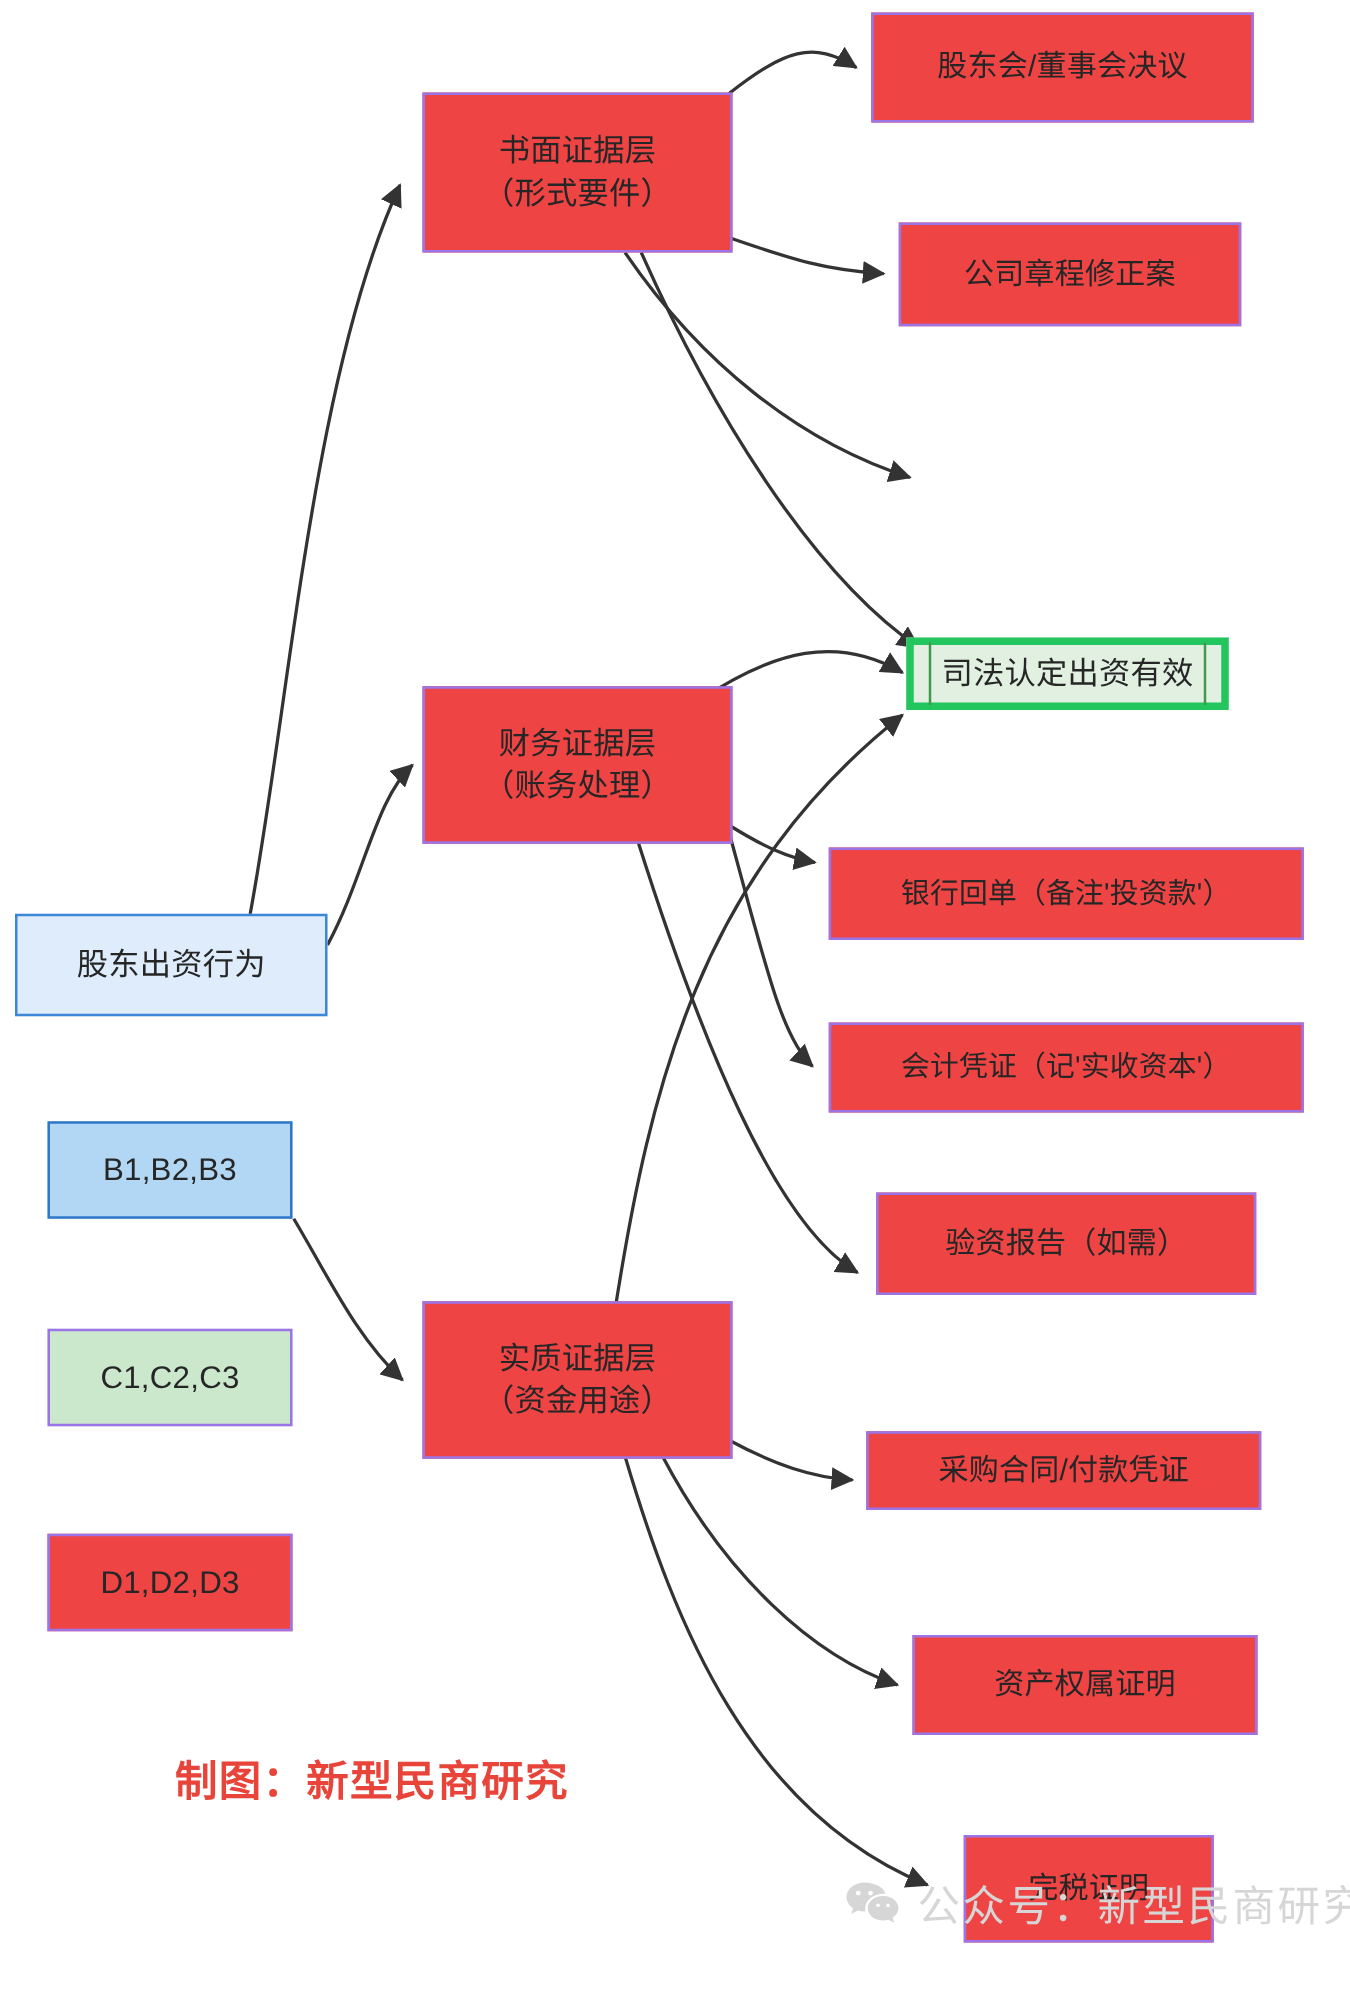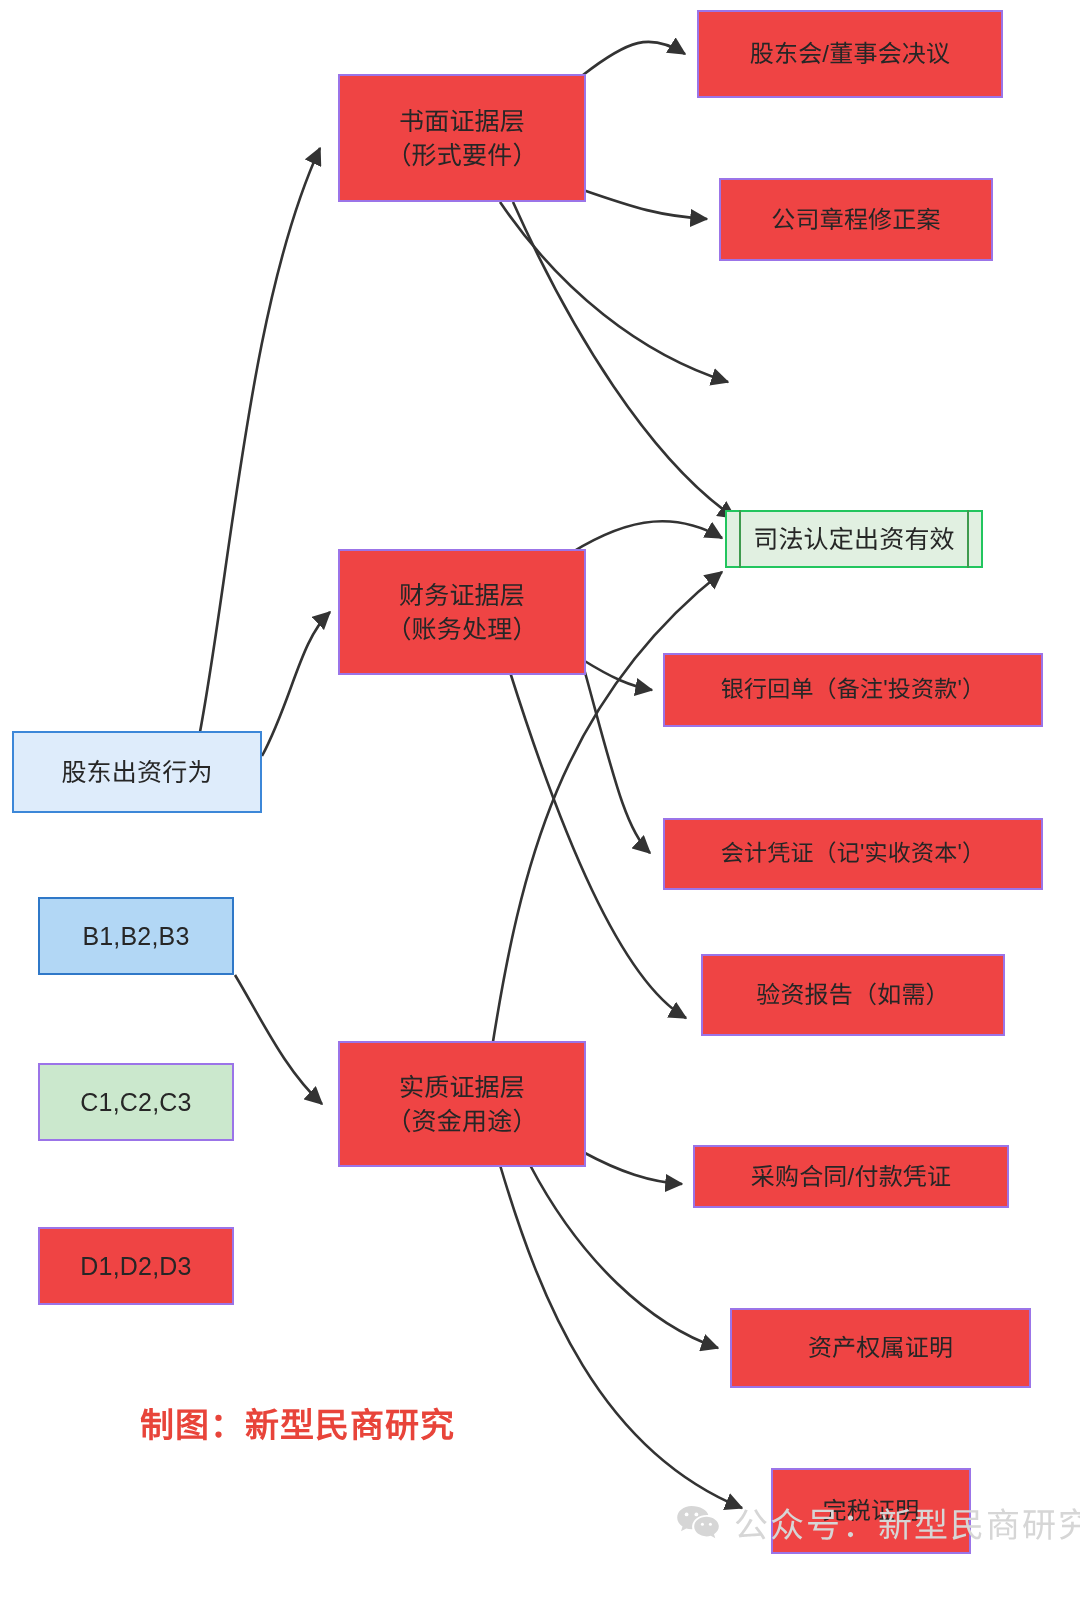--- a/index.html
+++ b/index.html
@@ -45,21 +45,21 @@
   .node-blue {
     background: #deecfb;
     border: 2px solid #3c87d8;
   }
   .node-blue-strong {
     background: #b2d7f5;
     border: 2px solid #2f78c8;
   }
   .node-green {
     background: #e1f0e1;
-    border: 2px solid #22c55e;
+    border: 6px solid #22c55e;
   }
   .node-green-legend {
     background: #cbe8cd;
     border: 2px solid #9b74e8;
   }
   
   .framed::before,
   .framed::after {
     content: "";
     position: absolute;
@@ -158,37 +158,37 @@
 
   <div class="node node-lilac fs-24" style="left:697px; top:10px; width:306px; height:88px;">
     <span>股东会/董事会决议</span>
   </div>
 
   <div class="node node-lilac fs-24" style="left:719px; top:178px; width:274px; height:83px;">
     <span>公司章程修正案</span>
   </div>
 
 
-  <div class="node node-lilac fs-23" style="left:663px; top:653px; width:380px; height:74px;">
+  <div class="node node-lilac fs-23" style="left:663px; top:678px; width:380px; height:74px;">
     <span>银行回单（备注'投资款'）</span>
   </div>
 
   <div class="node node-lilac fs-23" style="left:663px; top:818px; width:380px; height:72px;">
     <span>会计凭证（记'实收资本'）</span>
   </div>
 
   <div class="node node-lilac fs-24" style="left:701px; top:954px; width:304px; height:82px;">
     <span>验资报告（如需）</span>
   </div>
 
   <div class="node node-lilac fs-24" style="left:693px; top:1145px; width:316px; height:63px;">
     <span>采购合同/付款凭证</span>
   </div>
 
-  <div class="node node-lilac fs-24" style="left:730px; top:1308px; width:301px; height:80px;">
+  <div class="node node-lilac fs-24" style="left:730px; top:1308px; width:276px; height:80px;">
     <span>资产权属证明</span>
   </div>
 
   <div class="node node-lilac fs-24" style="left:771px; top:1468px; width:200px; height:86px;">
     <span>完税证明</span>
   </div>
 
   <div class="node node-blue-strong fs-25" style="left:38px; top:897px; width:196px; height:78px;">
     <span>B1,B2,B3</span>
   </div>

